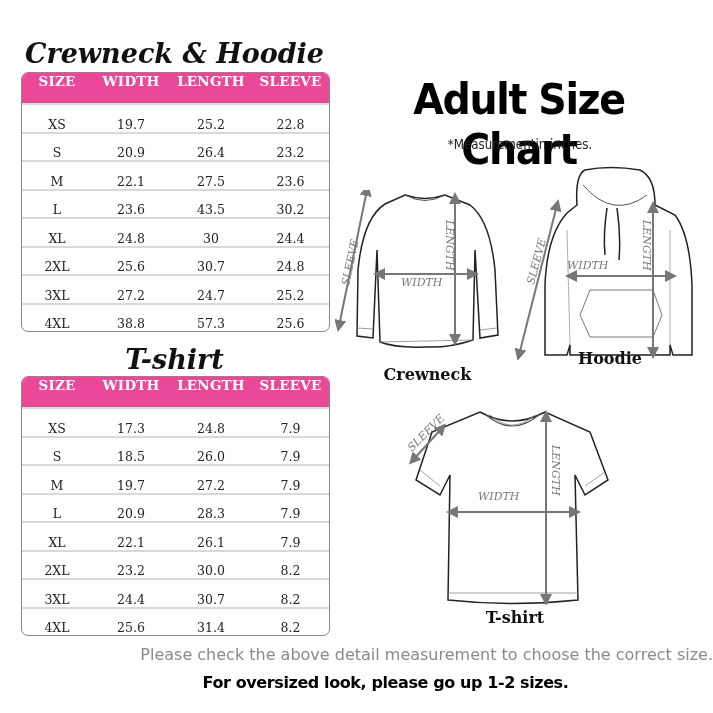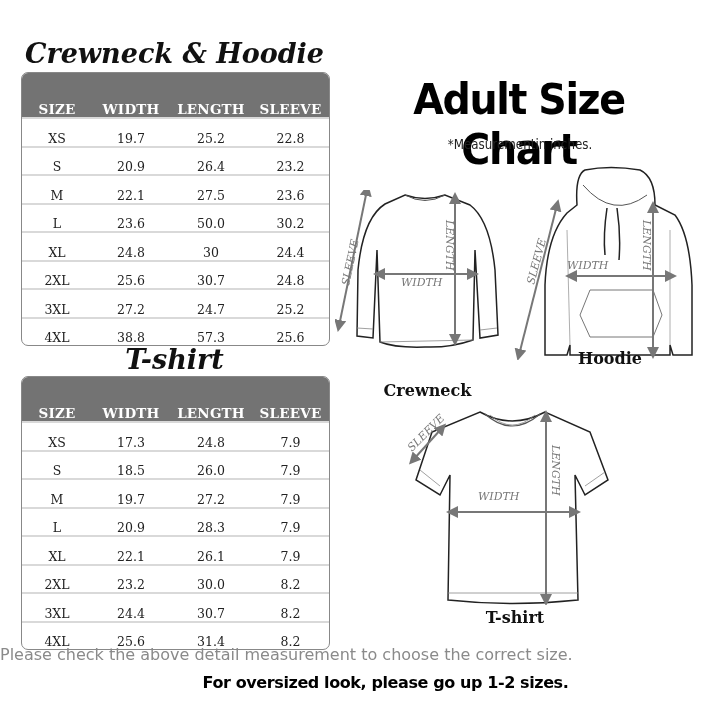--- a/index.html
+++ b/index.html
@@ -1,28 +1,28 @@
 <!DOCTYPE html>
 <html><head>
 <meta charset="utf-8">
 <style>
   html, body { margin:0; padding:0; background:#ffffff; }
   body { width:713px; height:713px; position:relative; overflow:hidden; font-family:"DejaVu Serif", serif; color:#1a1a1a; }
   .section-title { position:absolute; font-family:"DejaVu Serif", serif; font-style:italic; font-weight:bold; font-size:27px; color:#111; text-align:center; }
   .tbl { position:absolute; left:21px; width:307px; border:1.5px solid #888; border-radius:7px; overflow:hidden; background:#fff; }
-  .tbl .head { display:flex; background:#737373; color:#fff; height:44px; align-items:flex-end; }
+  .tbl .head { display:flex; background:#ec4899; color:#fff; height:30px; align-items:flex-start; }
   .tbl .head span { font-family:"DejaVu Serif", serif; font-weight:bold; font-size:13.5px; text-align:center; letter-spacing:0.2px; }
   .tbl .row { display:flex; height:26.5px; align-items:flex-end; border-top:2px solid #d9d9d9; }
   .tbl .row:first-of-type { border-top:none; }
   .tbl .row span { font-family:"DejaVu Serif", serif; font-size:12.5px; color:#222; text-align:center; }
   .c0 { width:70px; } .c1 { width:78px; } .c2 { width:82px; } .c3 { width:77px; }
   .main-title { position:absolute; left:358px; top:74px; width:322px; text-align:center; font-family:"DejaVu Sans", sans-serif; font-weight:bold; font-size:43px; letter-spacing:-1.5px; color:#000; transform:scaleX(0.92); transform-origin:center; }
   .subtitle { position:absolute; left:400px; top:136px; width:240px; text-align:center; font-family:"DejaVu Sans", sans-serif; font-size:14px; color:#222; transform:scaleX(0.85); }
   .garment-label { position:absolute; font-family:"DejaVu Serif", serif; font-weight:bold; font-size:16px; color:#111; text-align:center; }
-  .foot1 { position:absolute; left:0; top:645px; width:713px; text-align:left; font-family:"DejaVu Sans", sans-serif; font-size:16px; color:#8a8a8a; }
+  .foot1 { position:absolute; left:0; top:645px; width:713px; text-align:right; font-family:"DejaVu Sans", sans-serif; font-size:16px; color:#8a8a8a; }
   .foot2 { position:absolute; left:0; top:673px; width:713px; text-align:center; font-family:"DejaVu Sans", sans-serif; font-weight:bold; font-size:16px; color:#000; letter-spacing:-0.4px;padding-left:29px; }
   svg text { font-family:"DejaVu Serif", serif; font-style:italic; font-size:11px; fill:#777; }
 </style>
 </head>
 <body>
 
 <div class="section-title" style="left:21px; top:38px; width:307px;">Crewneck &amp; Hoodie</div>
 <div class="tbl" style="top:72px;">
   <div class="head">
     <span class="c0">SIZE</span>
@@ -44,21 +44,21 @@
     </div>
   <div class="row">
       <span class="c0">M</span>
       <span class="c1">22.1</span>
       <span class="c2">27.5</span>
       <span class="c3">23.6</span>
     </div>
   <div class="row">
       <span class="c0">L</span>
       <span class="c1">23.6</span>
-      <span class="c2">50.0</span>
+      <span class="c2">43.5</span>
       <span class="c3">30.2</span>
     </div>
   <div class="row">
       <span class="c0">XL</span>
       <span class="c1">24.8</span>
       <span class="c2">30</span>
       <span class="c3">24.4</span>
     </div>
   <div class="row">
       <span class="c0">2XL</span>
@@ -152,21 +152,21 @@
   <line x1="22" y1="138" x2="38" y2="139" stroke="#888" stroke-width="0.8"></line>
   <line x1="145" y1="140" x2="162" y2="138" stroke="#888" stroke-width="0.8"></line>
   <line x1="45" y1="152" x2="138" y2="150" stroke="#888" stroke-width="0.8"></line>
   <line x1="32" y1="0" x2="4" y2="136" stroke="#777" stroke-width="2" marker-start="url(#ah)" marker-end="url(#ah)"></line>
   <line x1="44" y1="84" x2="138" y2="84" stroke="#777" stroke-width="2" marker-start="url(#ah)" marker-end="url(#ah)"></line>
   <line x1="120" y1="8" x2="120" y2="150" stroke="#777" stroke-width="2" marker-start="url(#ah)" marker-end="url(#ah)"></line>
   <text transform="translate(14,96) rotate(-78)">SLEEVE</text>
   <text x="66" y="96">WIDTH</text>
   <text transform="translate(111,30) rotate(90)">LENGTH</text>
 </svg>
-<div class="garment-label" style="left:365px; top:381px; width:125px;">Crewneck</div>
+<div class="garment-label" style="left:365px; top:365px; width:125px;">Crewneck</div>
 
 <svg style="position:absolute; left:505px; top:165px;" width="200" height="195" viewBox="0 0 200 195">
   <defs>
     <marker id="ah2" markerWidth="6" markerHeight="6" refX="3" refY="3" orient="auto-start-reverse">
         <path d="M0,0 L6,3 L0,6 z" fill="#777"></path>
       </marker>
   </defs>
   <path d="M80,5 Q105,0 135,5 Q150,12 150,40 L170,50 Q185,70 187,120 L187,190 L168,190 L165,180 L165,190 L65,190 L65,180 L62,190 L40,190 L40,120 Q42,70 62,48 L72,40 Q70,10 80,5 Z" fill="#fff" stroke="#222" stroke-width="1.5"></path>
   <path d="M78,20 Q108,55 142,30" fill="none" stroke="#555" stroke-width="1"></path>
   <path d="M102,43 Q98,70 100,90" fill="none" stroke="#222" stroke-width="1.5"></path>

